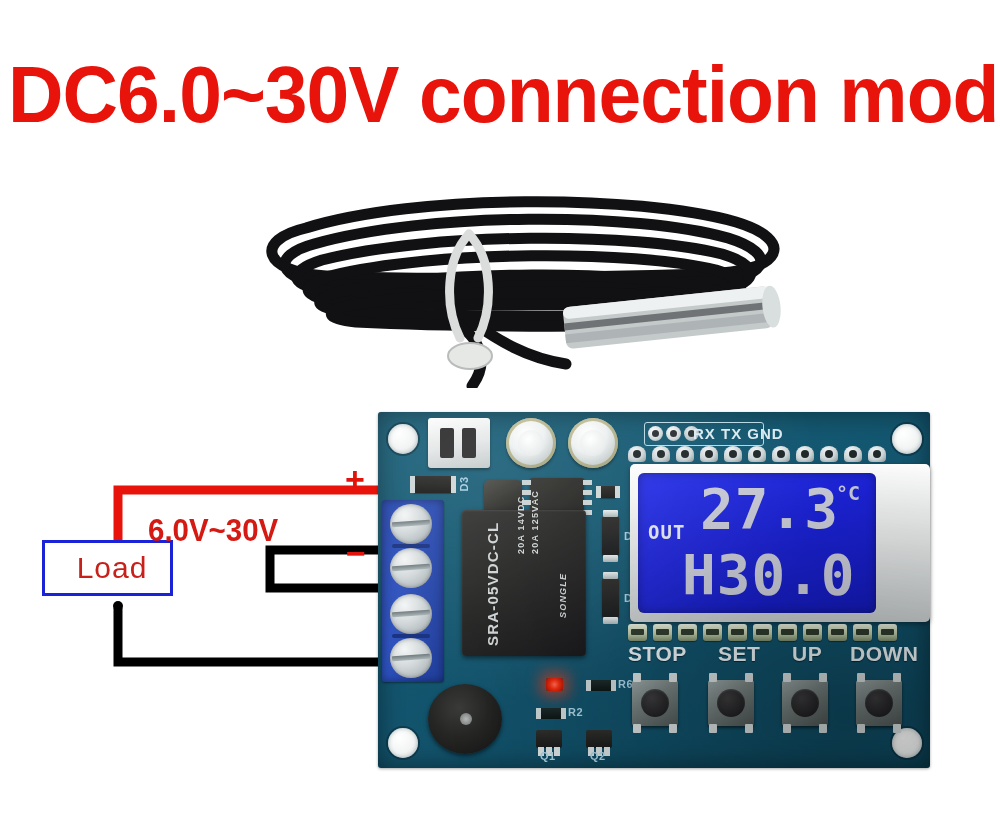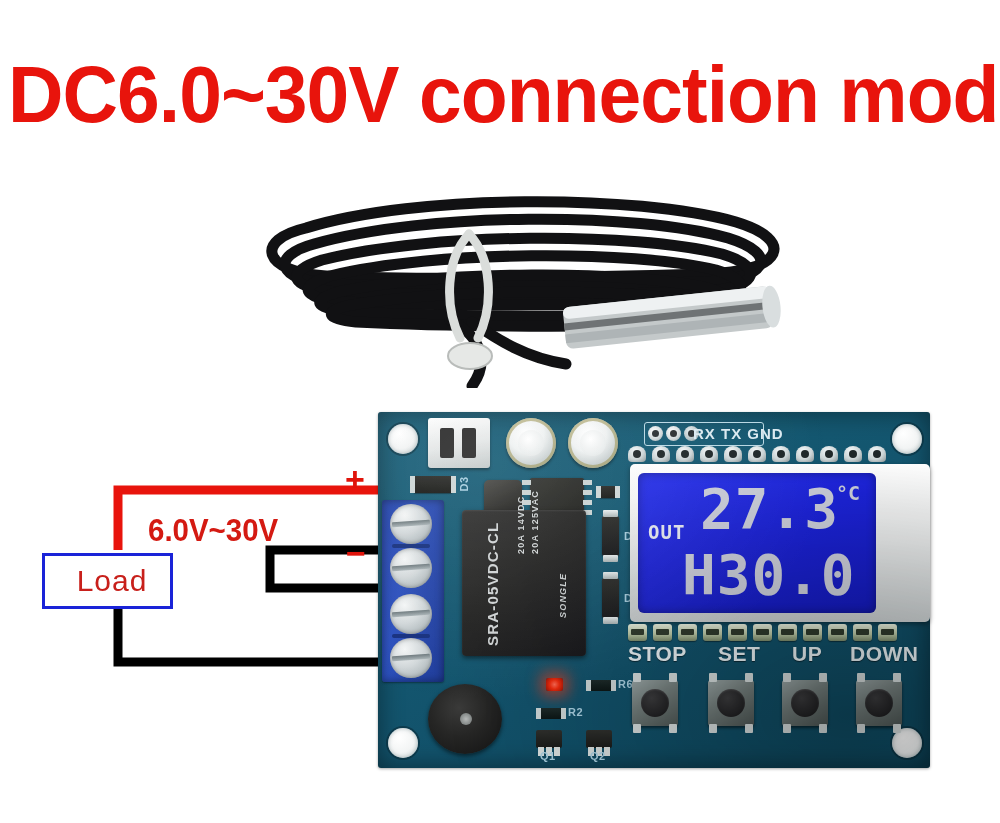--- a/index.html
+++ b/index.html
@@ -13,21 +13,21 @@
     letter-spacing:-1px;transform:scaleX(.96);transform-origin:left center;
     white-space:nowrap;
   }
 
   
   .sensor{position:absolute;left:236px;top:188px;width:580px;height:200px;}
 
   
   .wiring{position:absolute;left:20px;top:440px;width:400px;height:250px;}
   .load-box{
-    position:absolute;left:42px;top:553px;width:131px;height:56px;
+    position:absolute;left:42px;top:540px;width:131px;height:56px;
     border:3px solid #1a23d8;background:#fff;box-sizing:border-box;
     display:flex;align-items:center;justify-content:center;padding-left:9px;
   }
   .load-box span{color:#c8201b;font-size:30px;line-height:30px;letter-spacing:1px;}
   .volt-label{
     position:absolute;left:148px;top:515px;color:#d41a12;
     font-size:31px;line-height:31px;font-weight:600;white-space:nowrap;
     transform:scaleX(.95);transform-origin:left center;
   }
   .plus-label{position:absolute;left:345px;top:462px;color:#e0140b;

